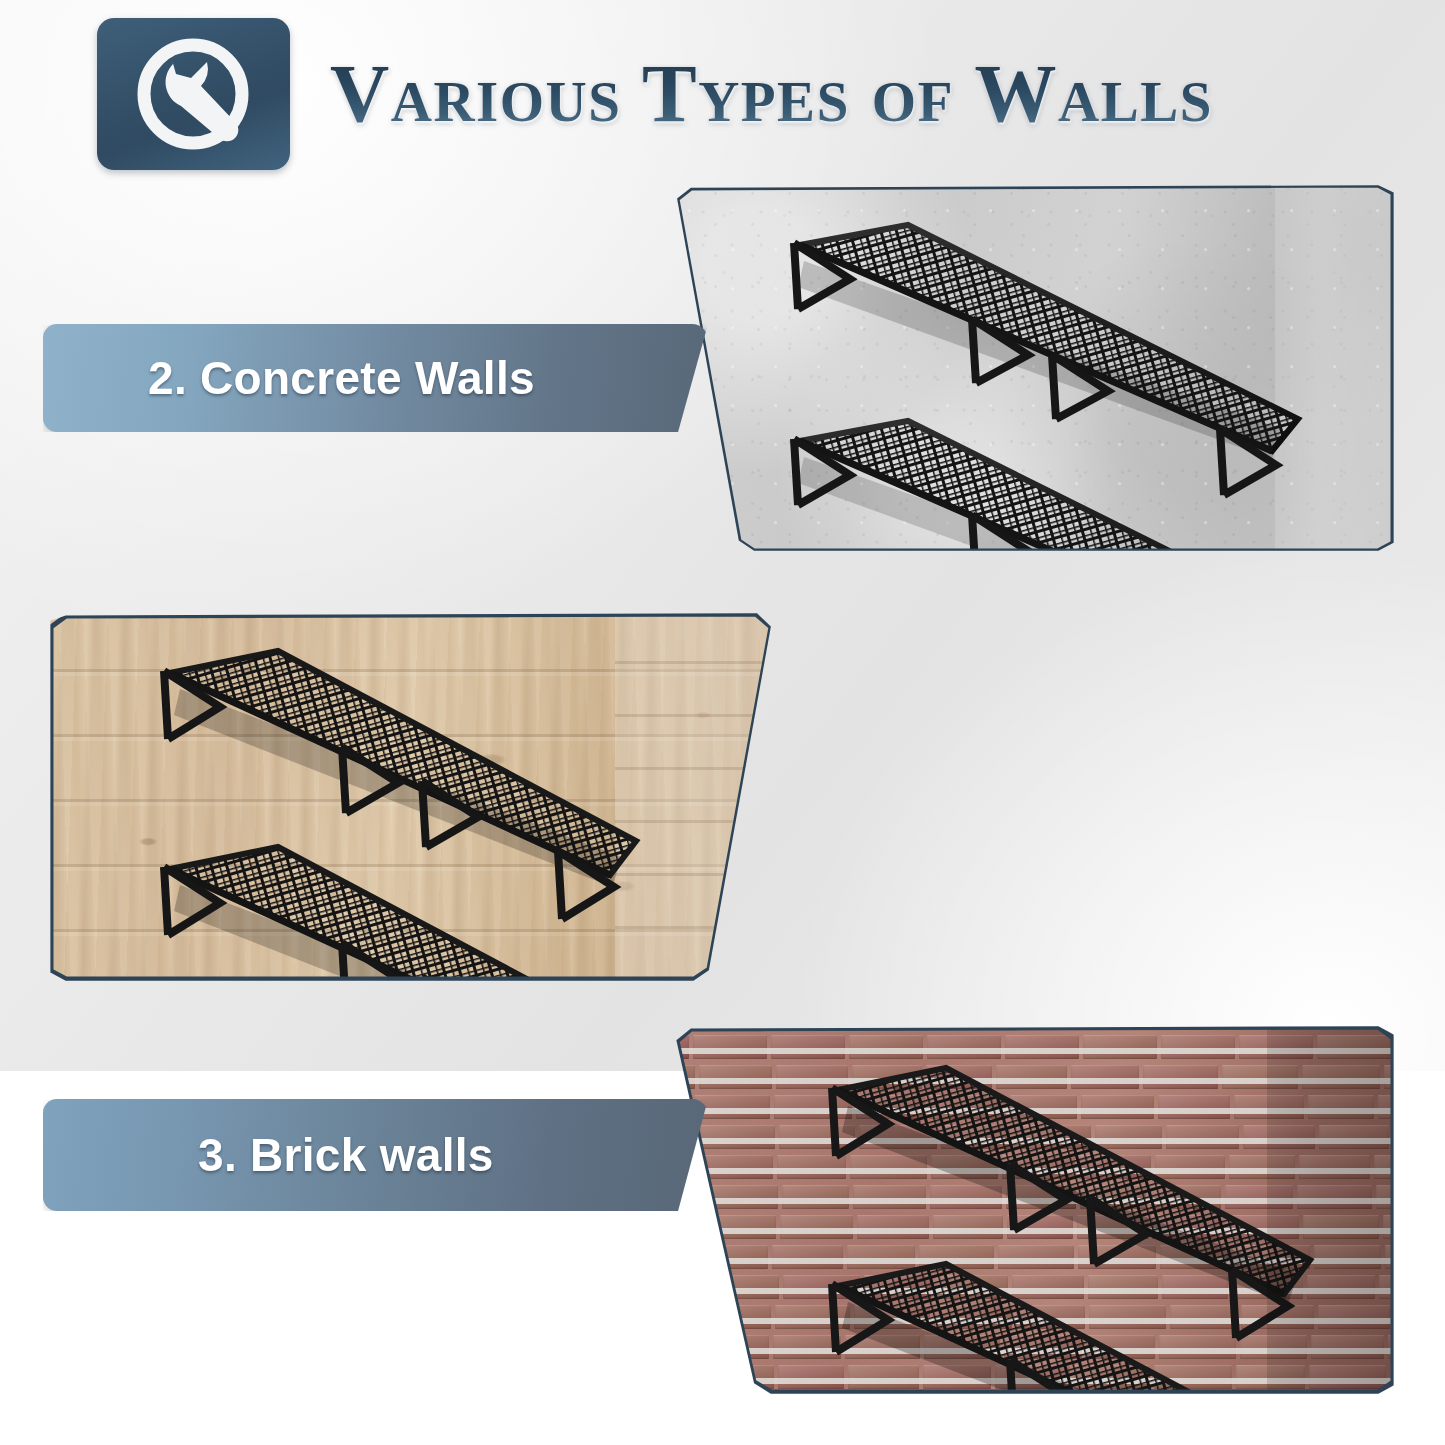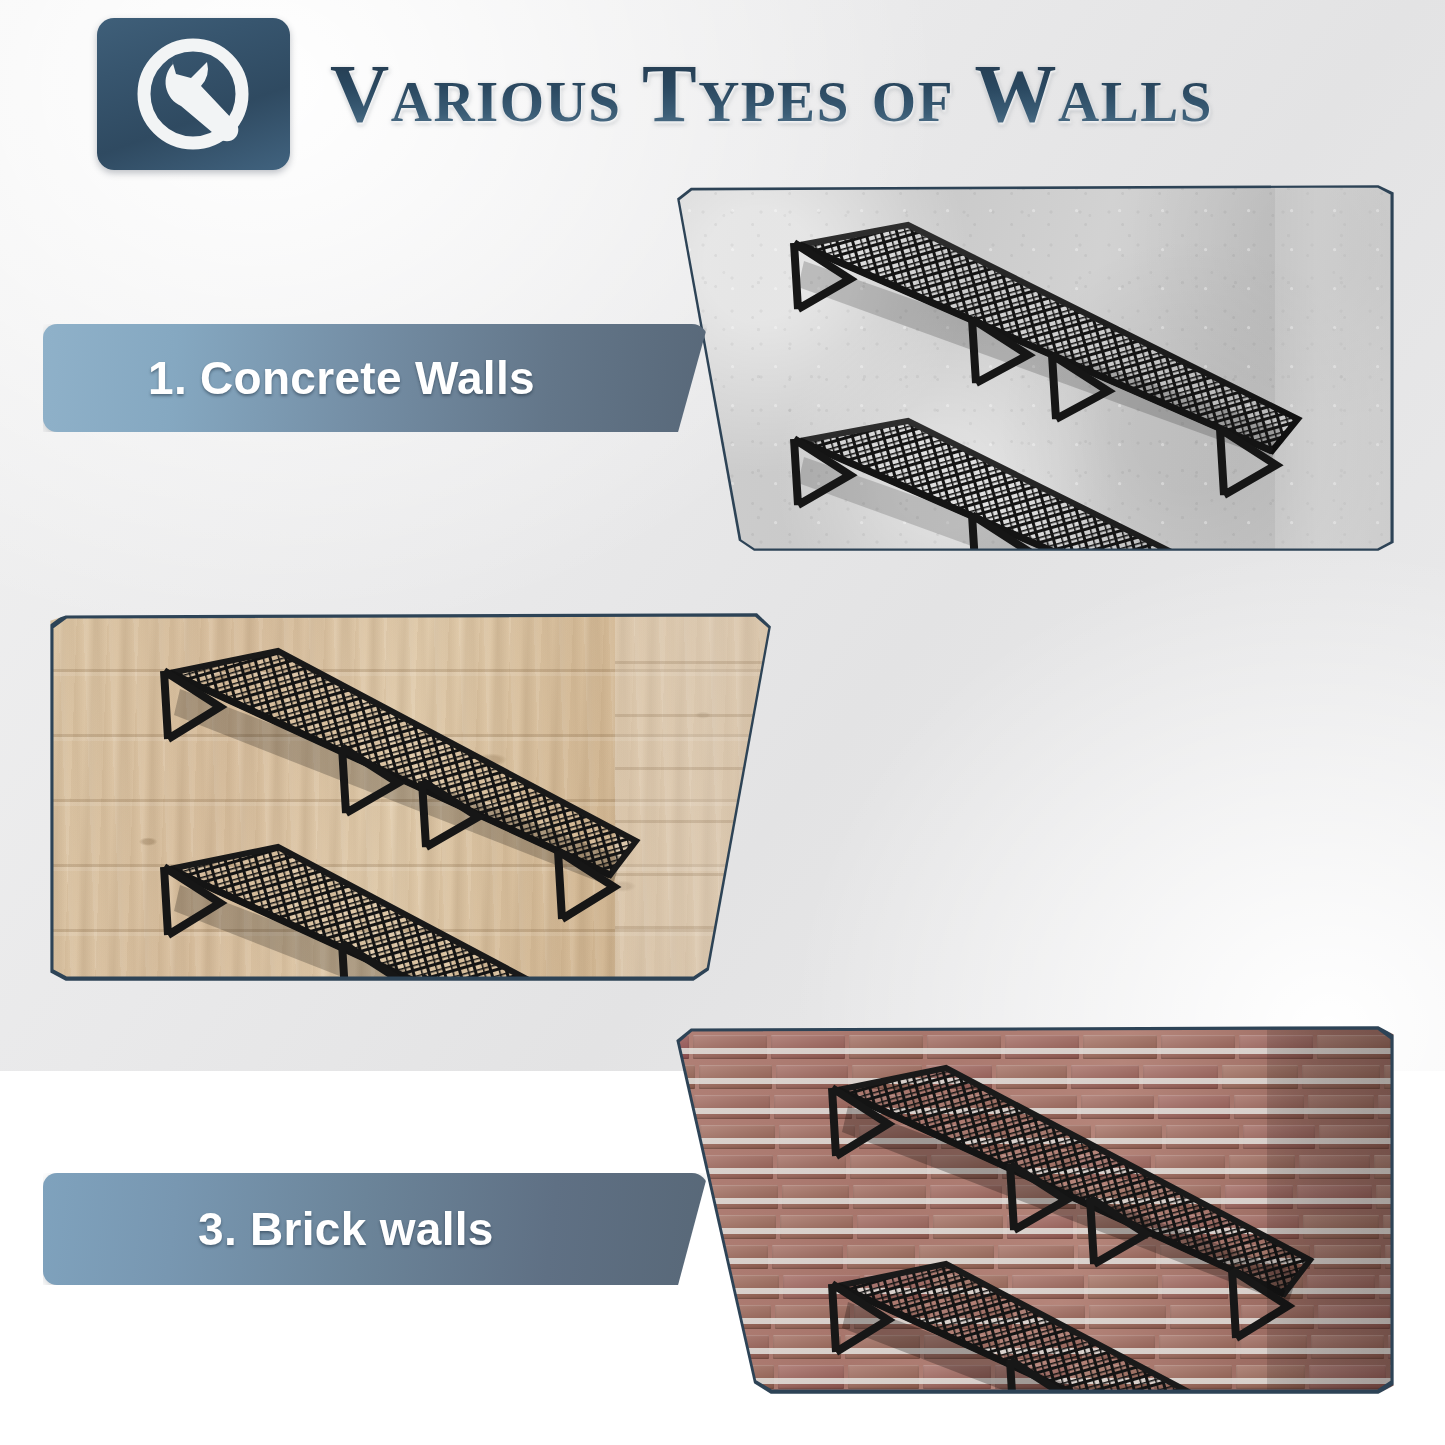--- a/index.html
+++ b/index.html
@@ -101,21 +101,21 @@
     width: 655px; height: 120px;
     background: linear-gradient(96deg, #51popular 0%, #5a6b7d 0%, #64788c 34%, #7793a9 66%, #8cb0c8 100%);
     border-radius: 16px 14px 14px 16px;
     clip-path: polygon(3.2% 0, 100% 0, 100% 100%, 0 100%);
     justify-content: flex-start;
     padding-left: 140px;
   }
 
   
   #banner-brick {
-    left: 43px; top: 1173px;
+    left: 43px; top: 1099px;
     width: 665px; height: 112px;
     background: linear-gradient(96deg, #7fa2bd 0%, #7897b1 20%, #6b8499 48%, #5f7084 76%, #586878 100%);
     border-radius: 14px 16px 16px 14px;
     clip-path: polygon(0 0, 100% 0, 95.5% 100%, 0 100%);
     justify-content: flex-start;
     padding-left: 155px;
   }
 
   
   .panel {
@@ -374,21 +374,21 @@
       </div>
     </div>
     <div class="panel-stroke">
       <svg viewBox="0 0 726 370" preserveAspectRatio="none">
         <path d="M19,5 L706,2 L721,10 L721,360 L706,368 L82,368 L67,358 L5,16 Z" fill="none" stroke="#2d4356" stroke-width="5" stroke-linejoin="round"></path>
       </svg>
     </div>
   </div>
 
   <div class="banner" id="banner-concrete">
-    <span class="banner-label">1. Concrete Walls</span>
+    <span class="banner-label">2. Concrete Walls</span>
   </div>
 
   <div class="panel" id="panel-wood">
     <div class="panel-inner">
       <div class="wall wall-wood"></div>
       <div class="shelves">
         <svg viewBox="0 0 730 372" preserveAspectRatio="none" aria-hidden="true">
           <defs>
             <pattern id="meshB" width="15" height="11" patternUnits="userSpaceOnUse" patternTransform="rotate(-16)">
               <rect width="15" height="11" fill="none"></rect>

